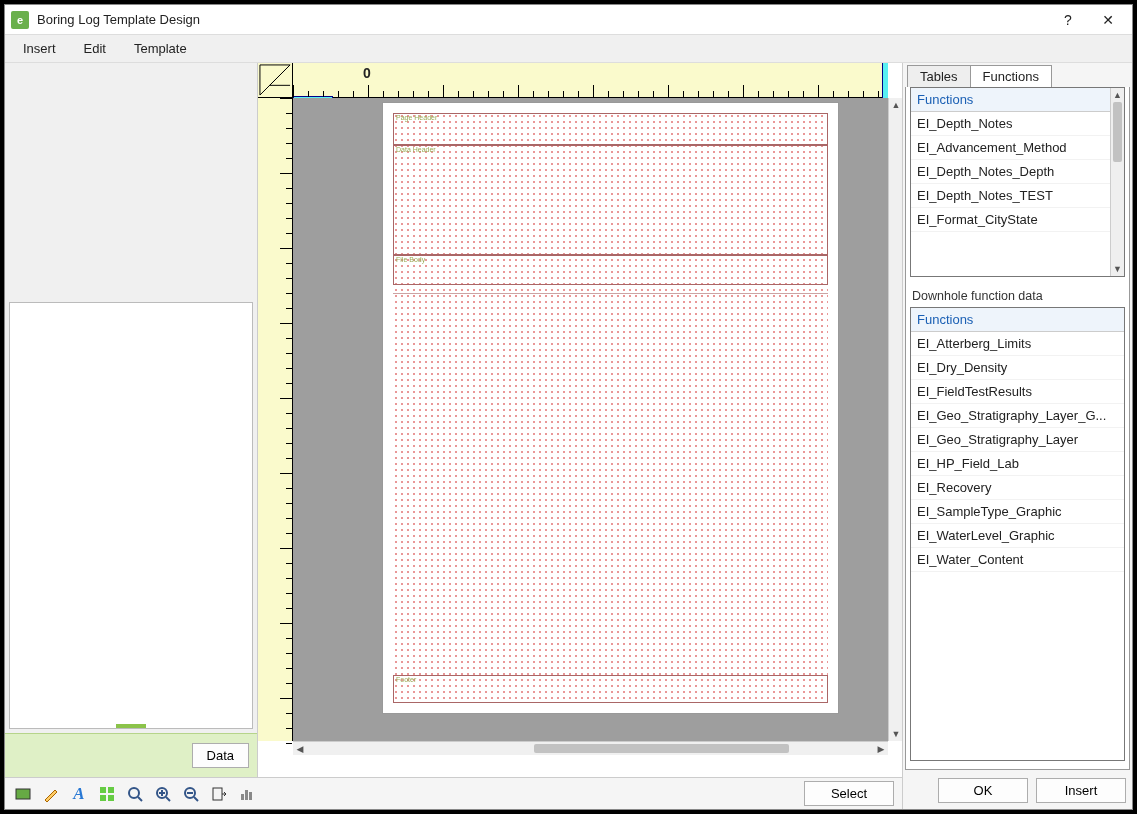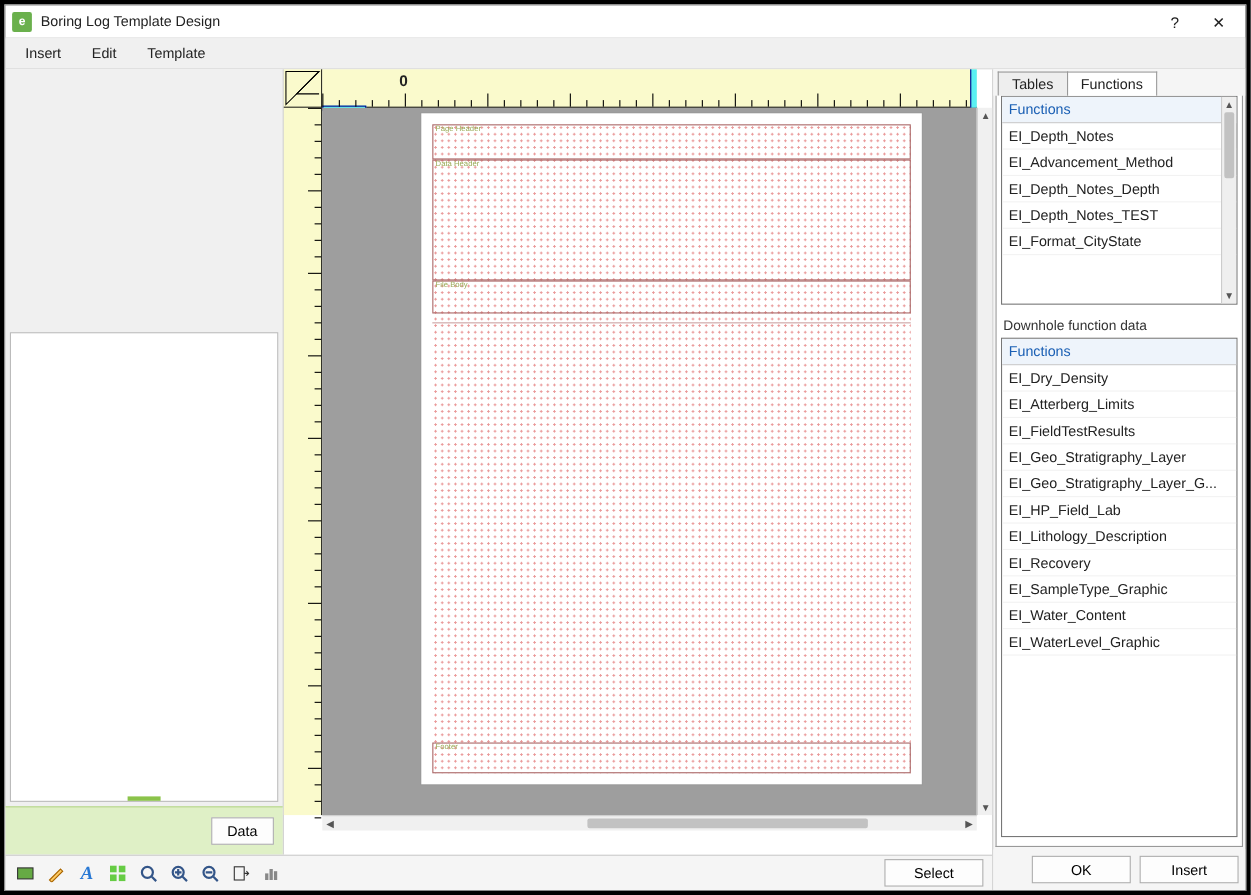--- a/index.html
+++ b/index.html
@@ -347,31 +347,30 @@
             <div class="a">▲</div>
             <div class="th"></div>
             <div class="a" style="position:absolute;bottom:0;width:100%;">▼</div>
           </div>
         </div>
 
         <div class="sectlabel">Downhole function data</div>
         <div class="listbox dh">
           <div class="lhead">Functions</div>
           <div id="dh-items">
+              <div class="litem">EI_Atterberg_Limits</div>
               <div class="litem">EI_Dry_Density</div>
-              <div class="litem">EI_Atterberg_Limits</div>
               <div class="litem">EI_FieldTestResults</div>
+              <div class="litem">EI_Geo_Stratigraphy_Layer_G...</div>
               <div class="litem">EI_Geo_Stratigraphy_Layer</div>
-              <div class="litem">EI_Geo_Stratigraphy_Layer_G...</div>
               <div class="litem">EI_HP_Field_Lab</div>
-              <div class="litem">EI_Lithology_Description</div>
               <div class="litem">EI_Recovery</div>
               <div class="litem">EI_SampleType_Graphic</div>
+              <div class="litem">EI_WaterLevel_Graphic</div>
               <div class="litem">EI_Water_Content</div>
-              <div class="litem">EI_WaterLevel_Graphic</div>
             </div>
         </div>
       </div>
       <div style="display:flex; gap:8px; padding:6px; justify-content:flex-end; background:#f5f5f5;">
         <button class="btn" style="width:90px">OK</button>
         <button class="btn" style="width:90px">Insert</button>
       </div>
     </div>
 
   </div>

